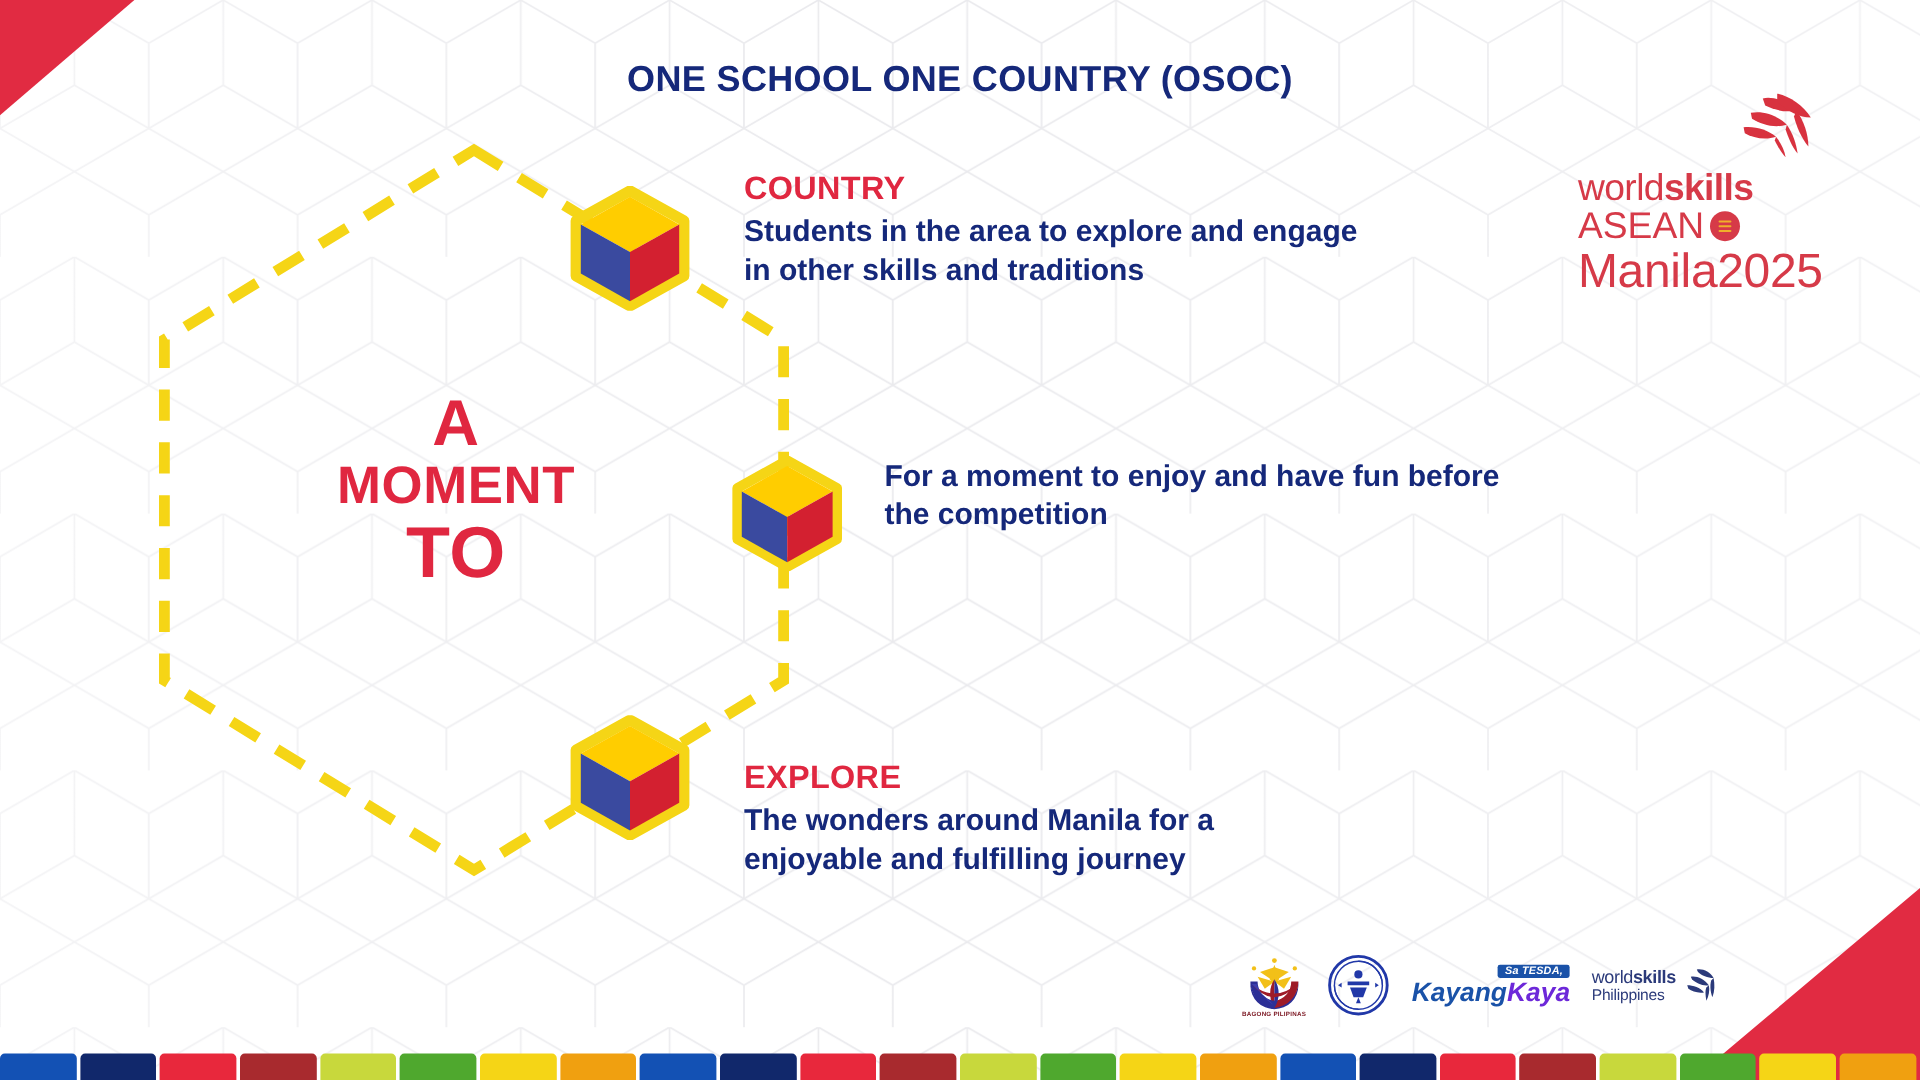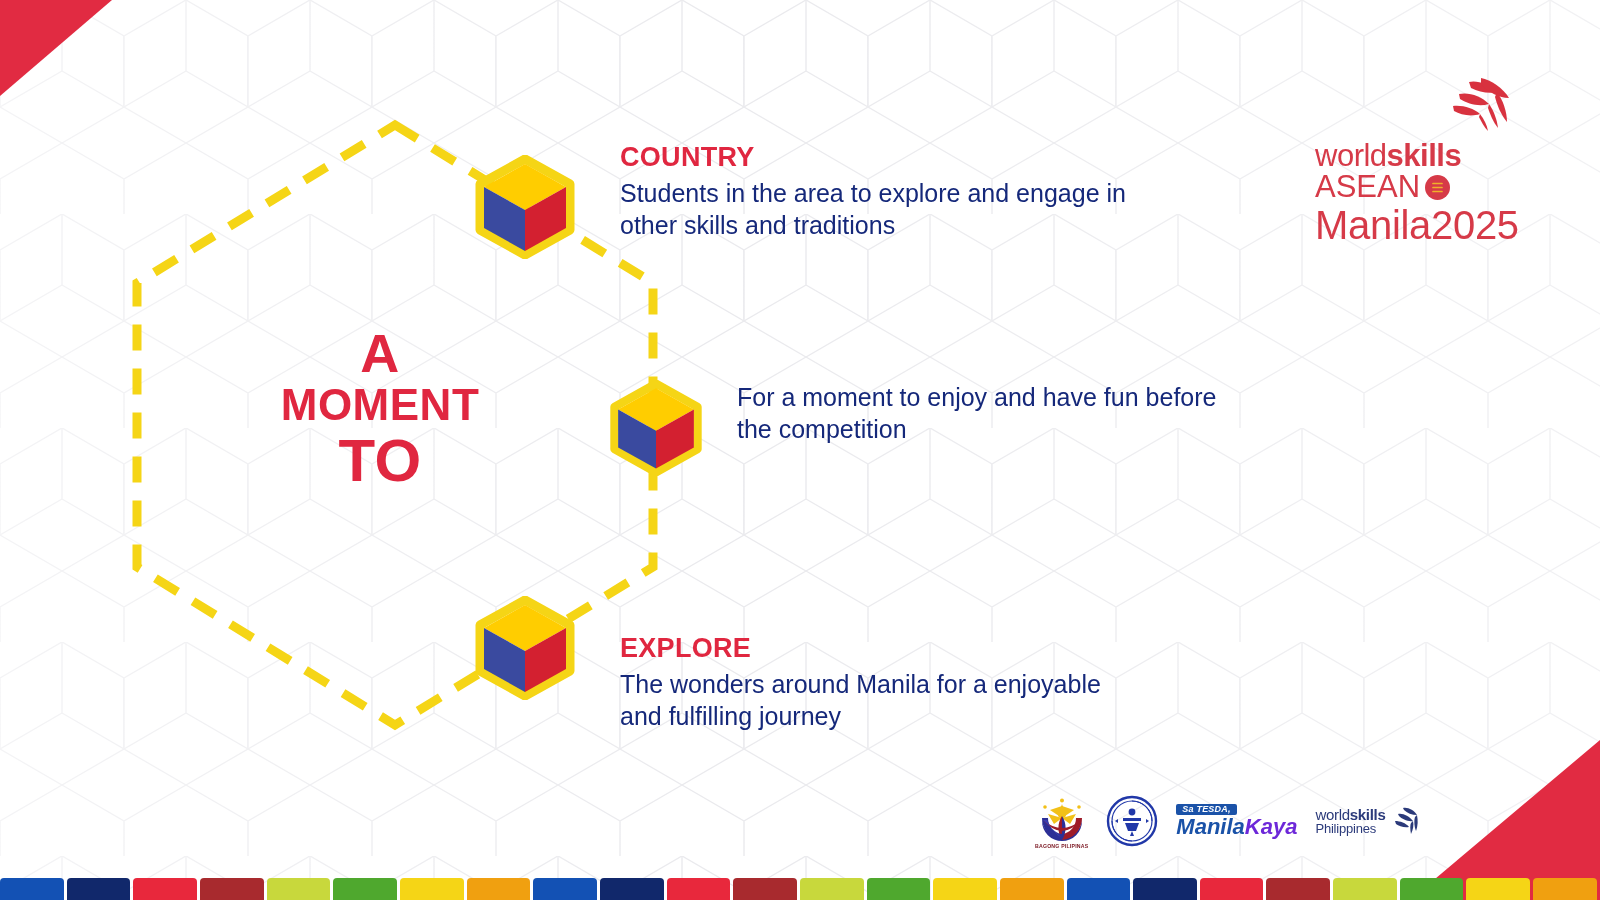--- a/index.html
+++ b/index.html
@@ -89,21 +89,21 @@
     font-size: 27px;
     letter-spacing: 0.3px;
     margin: 0 0 4px 0;
     line-height: 1.1;
   }
   .block .bd {
     color: #15287a;
     font-size: 25px;
     line-height: 1.28;
     margin: 0;
-    font-weight: 400;
+    font-weight: 700;
   }
 
   .block-inspire { left: 620px; top: 143px; width: 520px; }
   .block-unwind  { left: 737px; top: 381px; width: 520px; }
   .block-explore { left: 620px; top: 634px; width: 500px; }
 
   
   .ws-logo {
     position: absolute;
     right: 85px; top: 78px;
@@ -139,21 +139,21 @@
     height: 70px;
     display: flex; align-items: center; gap: 18px;
     z-index: 8;
   }
   .logo-item { display: flex; flex-direction: column; align-items: center; }
   .logo-cap {
     font-size: 5.2px; font-weight: bold; color: #7a1520;
     letter-spacing: 0.2px; margin-top: 1px;
   }
   .kayang {
-    display: flex; flex-direction: column; align-items: flex-start;
+    display: flex; flex-direction: column; align-items: flex-end;
     line-height: 1;
   }
   .kayang .k-top {
     background: #1a52a8; color: #ffffff;
     font-size: 9px; font-weight: bold; font-style: italic;
     padding: 1px 6px; border-radius: 2px; letter-spacing: 0.2px;
   }
   .kayang .k-main {
     font-size: 22px; font-weight: bold; font-style: italic;
     color: #1a52a8; margin-top: 1px; white-space: nowrap;
@@ -202,20 +202,21 @@
       </linearGradient>
     </defs>
     <rect x="0" y="0" width="1600" height="900" fill="#ffffff"></rect>
     <rect x="0" y="0" width="1600" height="900" fill="url(#isoCubes)"></rect>
     <rect x="0" y="0" width="1600" height="900" fill="url(#fadeMask)"></rect>
   </svg>
 
   <div class="corner-tl"></div>
   <div class="corner-br"></div>
 
+  <div class="title">ONE SCHOOL ONE COUNTRY (OSOC)</div>
 
   <svg class="hex-wrap" width="560" height="620" viewBox="0 0 560 620">
     <polygon points="275,10 533,168 533,452 275,610 17,452 17,168" fill="none" stroke="#f5d516" stroke-width="9" stroke-dasharray="26 18" stroke-linecap="butt"></polygon>
   </svg>
 
   <div class="moment">
     <span class="ln1">A</span>
     <span class="ln2">MOMENT</span>
     <span class="ln3">TO</span>
   </div>
@@ -321,21 +322,21 @@
         </g>
         <g stroke="#2138a8" stroke-width="1" fill="none">
           <path d="M26 6 A20 20 0 0 1 46 26"></path>
           <path d="M26 46 A20 20 0 0 1 6 26"></path>
         </g>
       </svg>
     </div>
 
     <div class="kayang">
       <div class="k-top">Sa TESDA,</div>
-      <div class="k-main"><span>Manila</span><span class="red">Kaya</span></div>
+      <div class="k-main"><span>Kayang</span><span class="red">Kaya</span></div>
     </div>
 
     <div class="wsp">
       <div class="wsp-txt">
         <div class="wsp-l1"><span>world</span><b>skills</b></div>
         <div class="wsp-l2">Philippines</div>
       </div>
       <svg width="30" height="30" viewBox="0 0 30 30">
         <g fill="#2b3a7a">
           <path d="M14 2 C19 1 25 4 28 9 C23 9 18 7 15 4 Z"></path>

